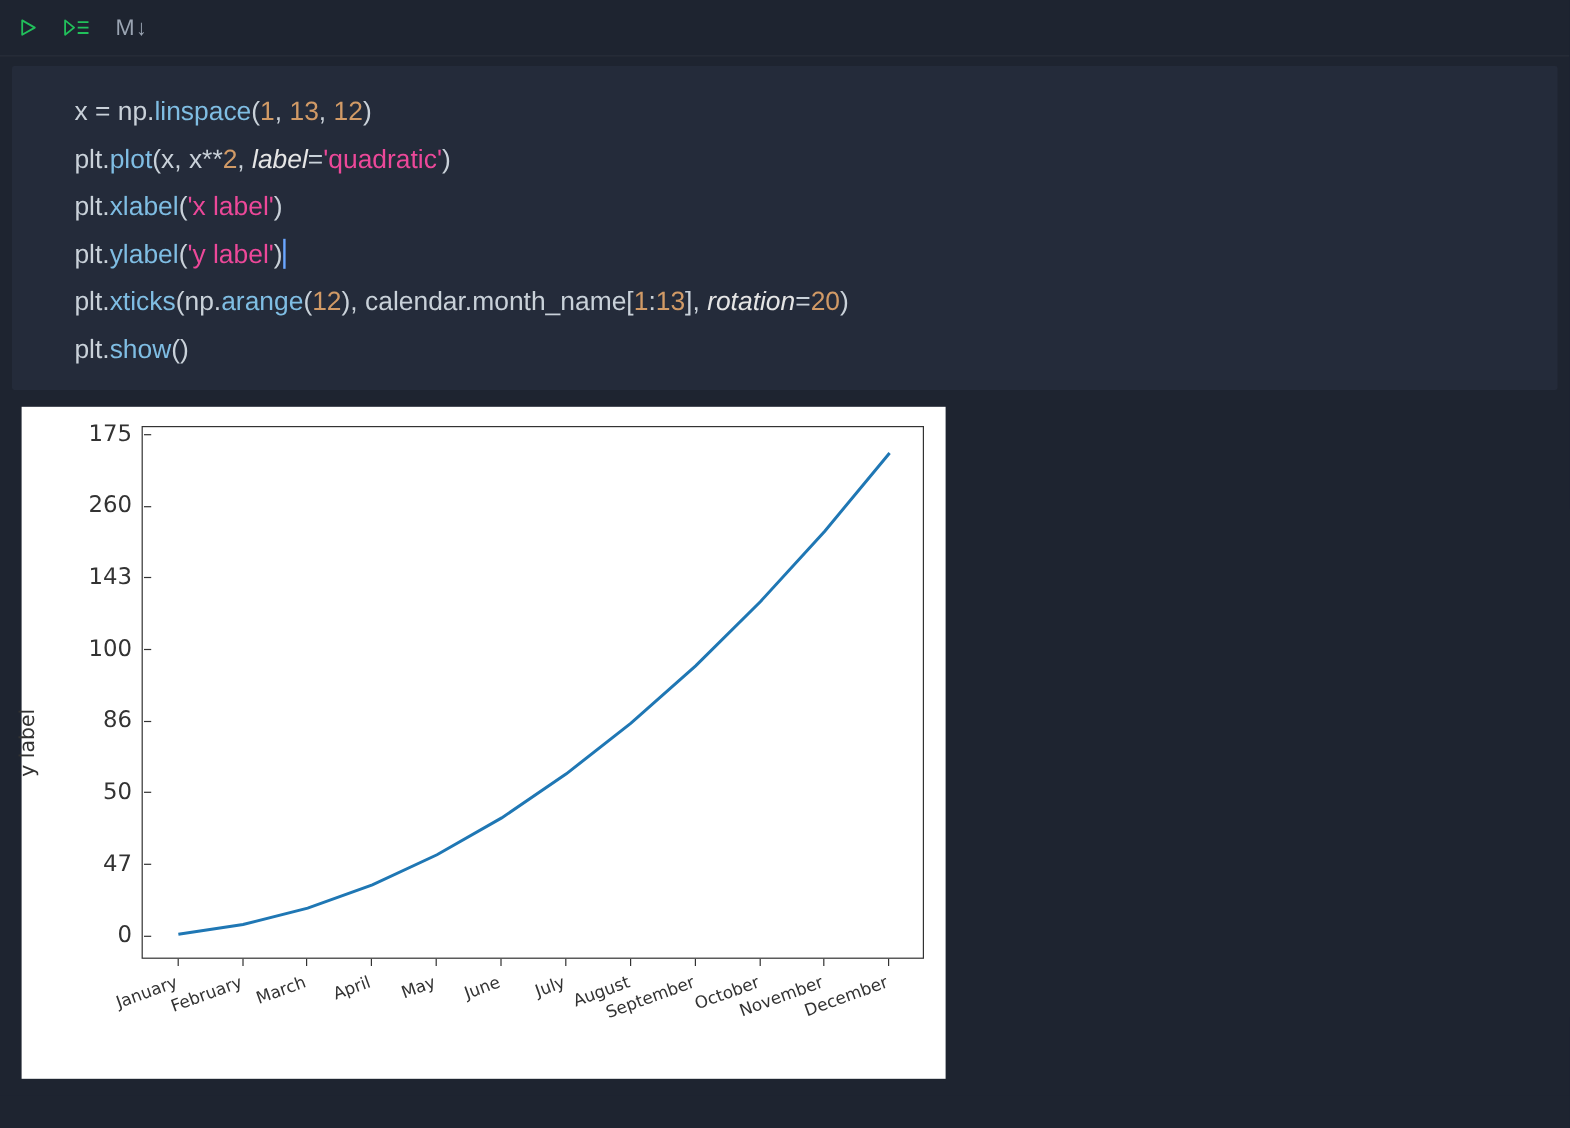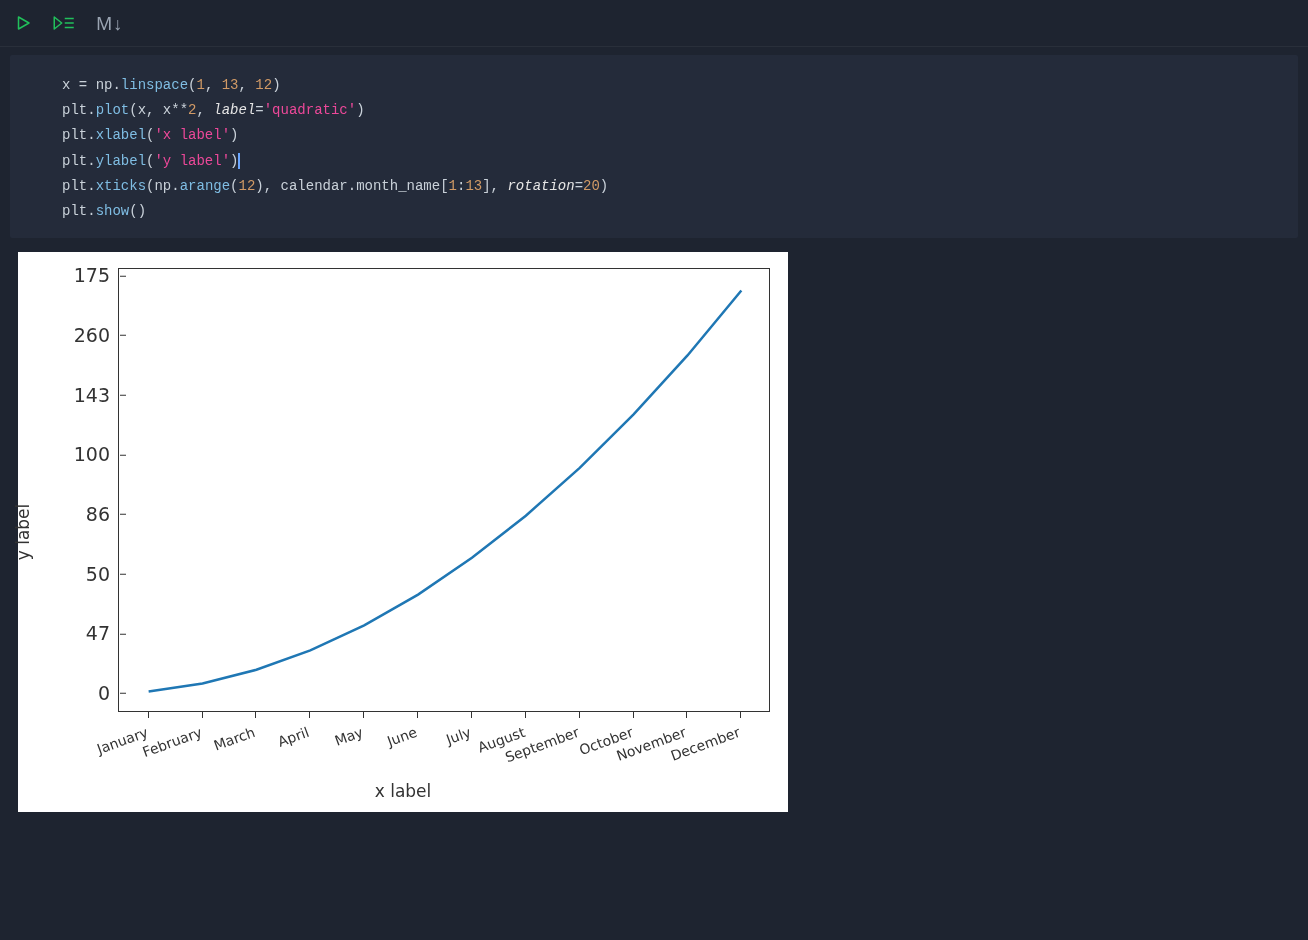--- a/index.html
+++ b/index.html
@@ -3,21 +3,21 @@
 <meta charset="utf-8">
 <style>
   html,body{margin:0;padding:0;background:#1e2430;color:#c9d1d9;font-family:ui-monospace,Menlo,Monaco,Consolas,monospace;font-size:20px;line-height:1.5;width:1308px}
   .toolbar{display:flex;align-items:center;gap:20px;height:46px;padding:0 14px;background:#1e2430;border-bottom:1px solid rgba(255,255,255,.05)}
   .tb-icon{display:inline-flex;align-items:center;justify-content:center;color:#9aa4b2;cursor:pointer}
   .tb-icon svg{display:block}
   .tb-run svg path{stroke:#21c05b}
   .tb-runall svg path{stroke:#21c05b}
   .tb-md{color:#9aa4b2;font-family:ui-sans-serif,system-ui,sans-serif;font-size:18px;letter-spacing:1px;cursor:pointer}
   .cell{background:#242b3a;margin:8px 10px 0 10px;border-radius:2px;padding:18px 22px 14px 52px}
-  .code{white-space:pre;font-family:Liberation Mono, monospace;color:#c9d1d9;font-size:14px;line-height:1.8}
+  .code{white-space:pre;font-family:Liberation Sans, sans-serif;color:#c9d1d9;font-size:22px;line-height:1.8}
   
   .c-var{color:#c9d1d9}
   .c-op{color:#c9d1d9}
   .c-pkg{color:#c9d1d9}
   .c-dot{color:#c9d1d9}
   .c-fun{color:#7fbde3}
   .c-num{color:#d19a66}
   .c-str{color:#ec4899}
   .c-kw{color:#e5e5e5;font-style:italic}
   .c-paren{color:#c9d1d9}
@@ -52,21 +52,20 @@
   <span class="tb-md">M↓</span>
 </div>
 
 <div class="cell">
   <div class="code" id="code-area"><div><span class="c-var">x </span><span class="c-op">= </span><span class="c-pkg">np</span><span class="c-dot">.</span><span class="c-fun">linspace</span><span class="c-paren">(</span><span class="c-num">1</span><span class="c-op">, </span><span class="c-num">13</span><span class="c-op">, </span><span class="c-num">12</span><span class="c-paren">)</span></div><div><span class="c-pkg">plt</span><span class="c-dot">.</span><span class="c-fun">plot</span><span class="c-paren">(</span><span class="c-var">x</span><span class="c-op">, </span><span class="c-var">x</span><span class="c-op">**</span><span class="c-num">2</span><span class="c-op">, </span><span class="c-kw">label</span><span class="c-op">=</span><span class="c-str">'quadratic'</span><span class="c-paren">)</span></div><div><span class="c-pkg">plt</span><span class="c-dot">.</span><span class="c-fun">xlabel</span><span class="c-paren">(</span><span class="c-str">'x label'</span><span class="c-paren">)</span></div><div><span class="c-pkg">plt</span><span class="c-dot">.</span><span class="c-fun">ylabel</span><span class="c-paren">(</span><span class="c-str">'y label'</span><span class="c-paren cursor">)</span></div><div><span class="c-pkg">plt</span><span class="c-dot">.</span><span class="c-fun">xticks</span><span class="c-paren">(</span><span class="c-pkg">np</span><span class="c-dot">.</span><span class="c-fun">arange</span><span class="c-paren">(</span><span class="c-num">12</span><span class="c-paren">)</span><span class="c-op">, </span><span class="c-pkg">calendar</span><span class="c-dot">.</span><span class="c-var">month_name</span><span class="c-paren">[</span><span class="c-num">1</span><span class="c-sli">:</span><span class="c-num">13</span><span class="c-paren">]</span><span class="c-op">, </span><span class="c-kw">rotation</span><span class="c-op">=</span><span class="c-num">20</span><span class="c-paren">)</span></div><div><span class="c-pkg">plt</span><span class="c-dot">.</span><span class="c-fun">show</span><span class="c-paren">()</span></div></div>
 </div>
 
 <div class="output">
   <div class="plot" id="plot">
     <div class="y-axis-label">y label</div>
-    <div class="x-axis-label">x label</div>
     <div class="axes-box" id="axes-box">
       <svg class="curve" id="curve">
           <path d="M29.636363636363626,422.5161290322581 L83.52066115702479,414.4716129032258 L137.40495867768593,400.7696774193548 L191.28925619834706,381.3864516129032 L245.17355371900828,356.32193548387096 L299.0578512396694,325.57612903225805 L352.94214876033055,288.83870967741933 L406.82644628099166,246.68258064516135 L460.7107438016528,198.8929032258064 L514.595041322314,145.44580645161292 L568.4793388429752,86.4367741935484 L622.3636363636364,21.483870967741915 " fill="none" stroke="#1f77b4" stroke-width="2.5"></path>
         </svg>
     </div>
   <div class="ytick" style="top: 440.903px;">0</div>
       <div class="ytick" style="top: 381.226px;">47</div>
       <div class="ytick" style="top: 321.548px;">50</div>
       <div class="ytick" style="top: 261.871px;">86</div>
       <div class="ytick" style="top: 202.194px;">100</div>

